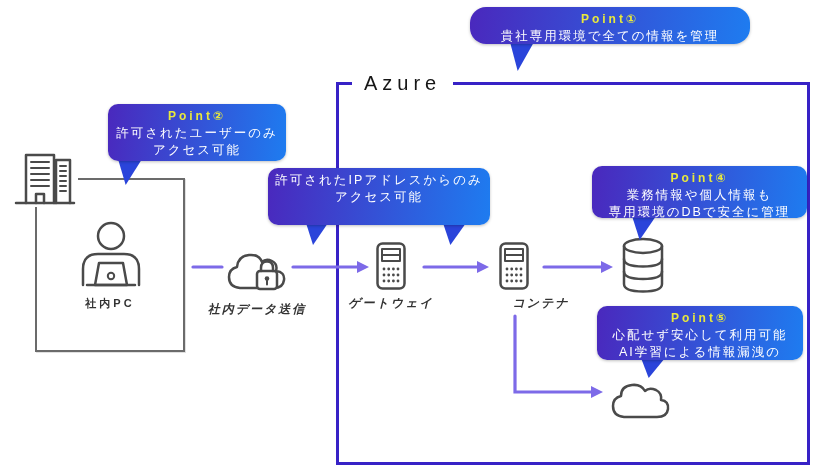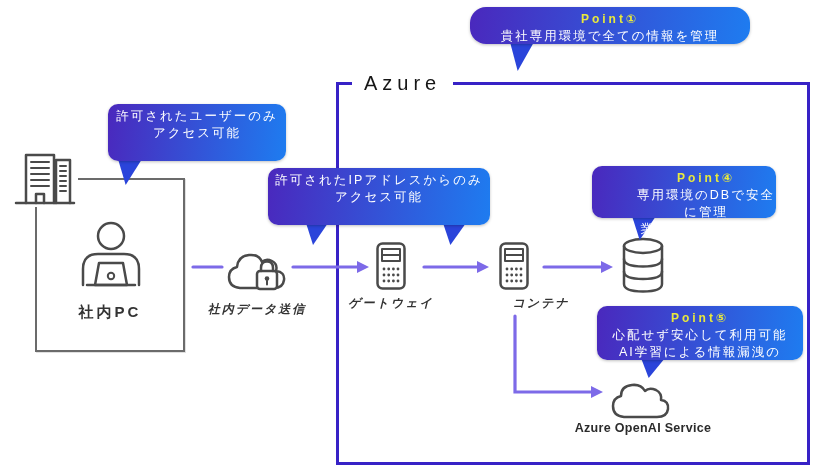--- a/index.html
+++ b/index.html
@@ -36,21 +36,21 @@
   .icon svg{display:block;}
   .icon svg .st{fill:none;stroke:var(--icon-stroke);stroke-width:2.5;stroke-linecap:round;stroke-linejoin:round;}
   .icon svg .thin{stroke-width:2;}
   .icon svg .dot{fill:var(--icon-stroke);stroke:none;}
   .icon svg .whitefill{fill:#ffffff;stroke:var(--icon-stroke);stroke-width:2.5;stroke-linejoin:round;}
   .icon-building{background:#ffffff;}
   .node-label{
     position:absolute;z-index:3;text-align:center;font-weight:bold;
     color:var(--label-text);white-space:nowrap;
   }
-  .lbl-lg{font-size:15px;letter-spacing:3px;margin-top:7px;}
+  .lbl-lg{font-size:11px;letter-spacing:3px;}
   .lbl-md{font-size:12px;letter-spacing:2px;font-style:italic;}
   .lbl-en{font-size:12.5px;letter-spacing:0.3px;color:#2b2b2b;}
   .arrows{position:absolute;left:0;top:0;z-index:4;pointer-events:none;}
   .arrows .ln{stroke:var(--arrow);stroke-width:3.2;stroke-linecap:round;fill:none;}
   .arrows .hd{fill:var(--arrow);stroke:none;}
   .callout{
     position:absolute;z-index:6;border-radius:10px;box-sizing:border-box;
     background:linear-gradient(97deg,var(--callout-gradient-start),var(--callout-gradient-end));
     text-align:center;padding-top:4px;
     box-shadow:0 1px 3px rgba(0,0,0,0.25);
@@ -160,57 +160,57 @@
       <path class="st" d="M3 22 Q3 29.5 22 29.5 Q41 29.5 41 22"></path>
       <path class="st" d="M3 34.5 Q3 42 22 42 Q41 42 41 34.5"></path>
     </svg>
   </div>
 
   <div class="icon" style="left:606px;top:374px;">
     <svg width="70" height="50" viewBox="0 0 70 50">
       <path class="st" d="M18 43 Q7 42 7 32 Q7 24 15 22 Q15 12 26 11 Q35 10 39 17 Q43 13 50 16 Q56 19 55 26 Q63 27 62 35 Q61 43 51 43 H18 Z"></path>
     </svg>
   </div>
-  <div class="node-label lbl-en" style="left:563px;top:421px;width:160px;">Azure OpenAI Service</div>
 
   <svg class="arrows" width="824" height="474" viewBox="0 0 824 474">
     <line class="ln" x1="193" y1="267" x2="222" y2="267"></line>
     <line class="ln" x1="293" y1="267" x2="357" y2="267"></line>
     <polygon class="hd" points="357,261 357,273 369,267"></polygon>
     <line class="ln" x1="424" y1="267" x2="477" y2="267"></line>
     <polygon class="hd" points="477,261 477,273 489,267"></polygon>
     <line class="ln" x1="544" y1="267" x2="601" y2="267"></line>
     <polygon class="hd" points="601,261 601,273 613,267"></polygon>
     <path class="ln" d="M515 316 V392 H591"></path>
     <polygon class="hd" points="591,386 591,398 603,392"></polygon>
   </svg>
 
   <div class="callout" style="left:470px;top:7px;width:280px;height:37px;border-radius:16px;">
     <div class="c-title">Point①</div>
     <div class="c-line">貴社専用環境で全ての情報を管理</div>
   </div>
   <div class="tail" style="left:510px;top:42px;width:24px;height:29px;"></div>
 
   <div class="callout" style="left:108px;top:104px;width:178px;height:57px;">
+    <div class="c-title">Point②</div>
     <div class="c-line">許可されたユーザーのみ</div>
     <div class="c-line">アクセス可能</div>
   </div>
   <div class="tail" style="left:118px;top:159px;width:24px;height:26px;"></div>
 
   <div class="callout" style="left:268px;top:168px;width:222px;height:57px;">
     <div class="c-line">許可されたIPアドレスからのみ</div>
     <div class="c-line">アクセス可能</div>
   </div>
   <div class="tail" style="left:306px;top:223px;width:22px;height:22px;"></div>
   <div class="tail" style="left:443px;top:223px;width:23px;height:22px;"></div>
 
-  <div class="callout" style="left:592px;top:166px;width:184px;height:52px;padding-left:44px;">
+  <div class="callout" style="left:592px;top:166px;width:215px;height:52px;">
     <div class="c-title">Point④</div>
+    <div class="c-line">業務情報や個人情報も</div>
     <div class="c-line">専用環境のDBで安全に管理</div>
-    <div class="c-line">業務情報や個人情報も</div>
   </div>
   <div class="tail" style="left:632px;top:216px;width:24px;height:24px;"></div>
 
   <div class="callout" style="left:597px;top:306px;width:206px;height:54px;">
     <div class="c-title">Point⑤</div>
     <div class="c-line">心配せず安心して利用可能</div>
     <div class="c-line">AI学習による情報漏洩の</div>
   </div>
   <div class="tail" style="left:641px;top:358px;width:24px;height:20px;"></div>
 

